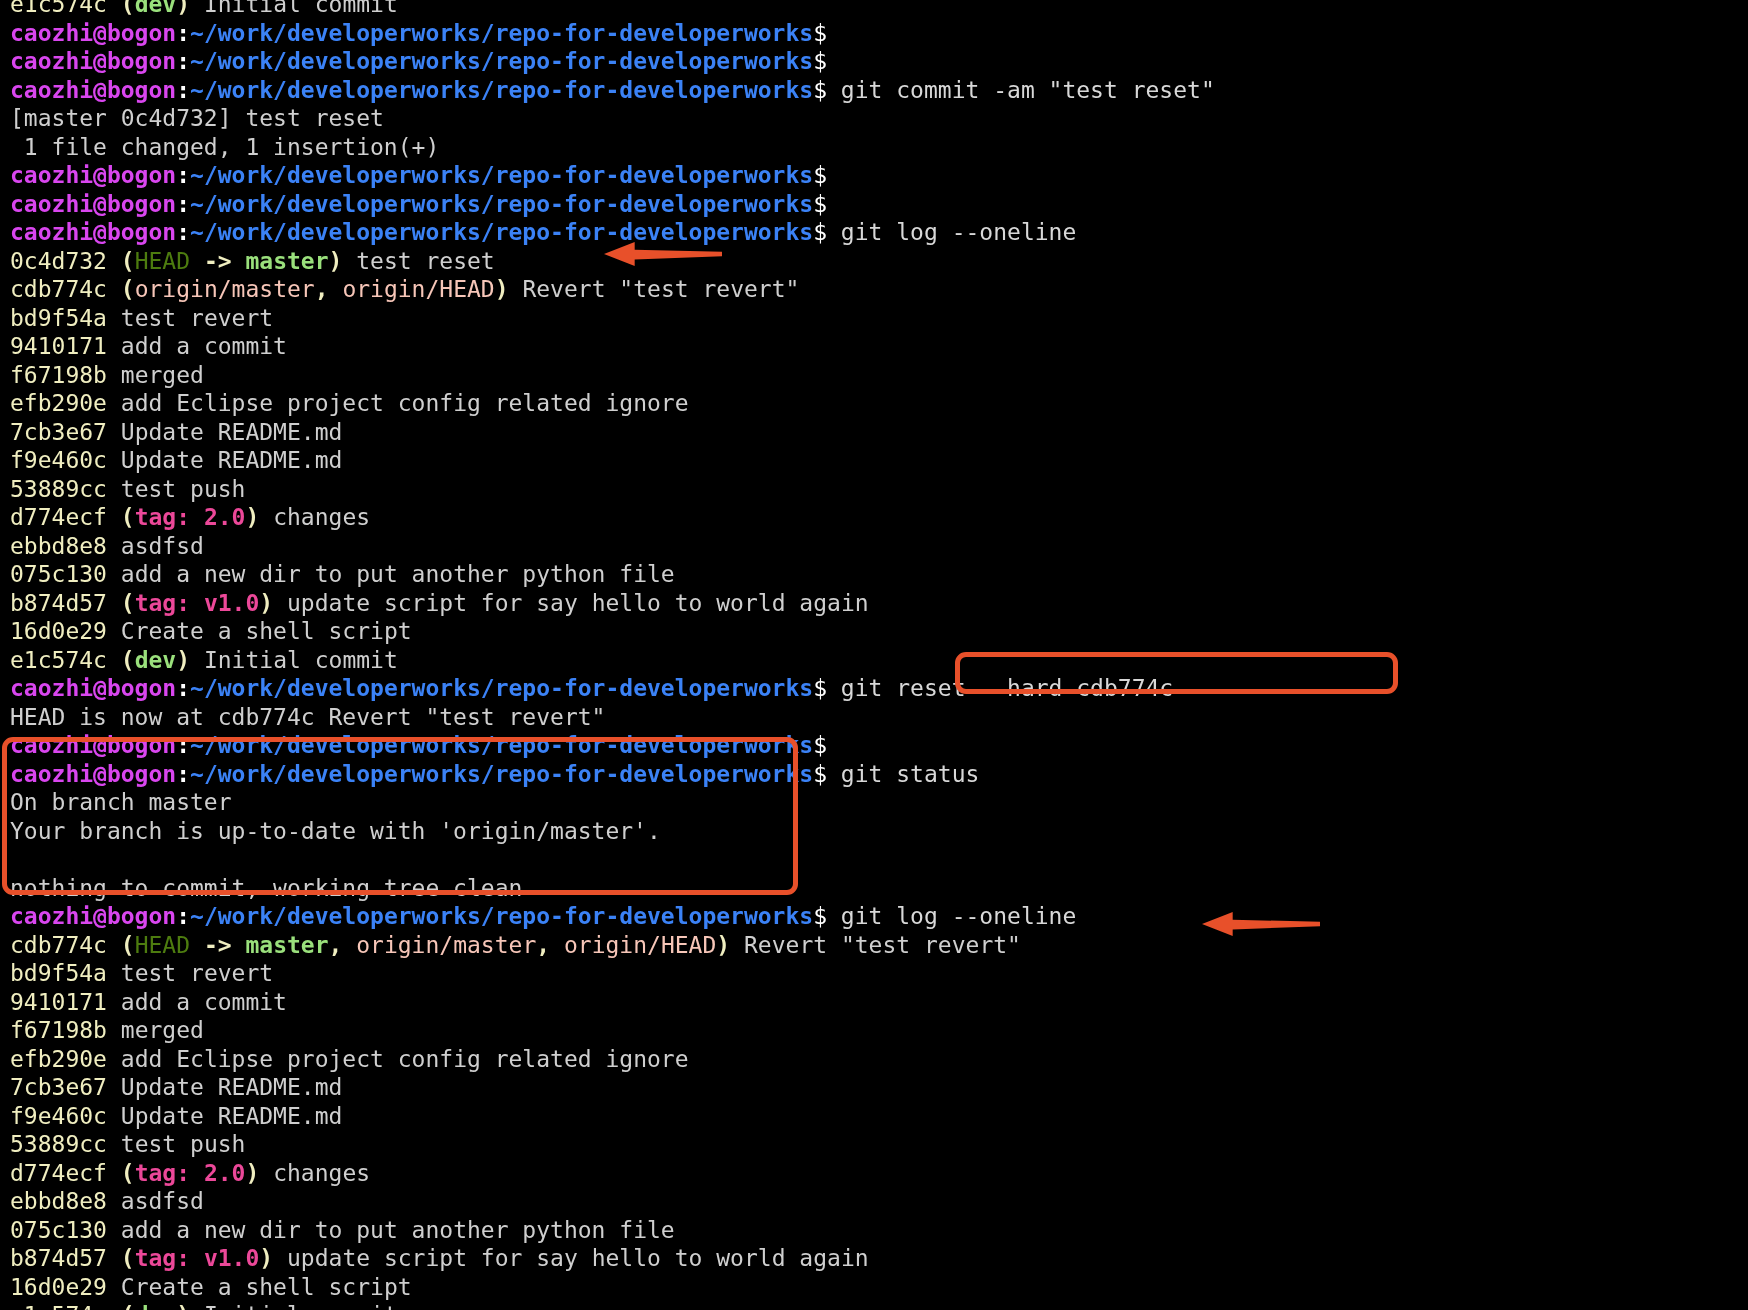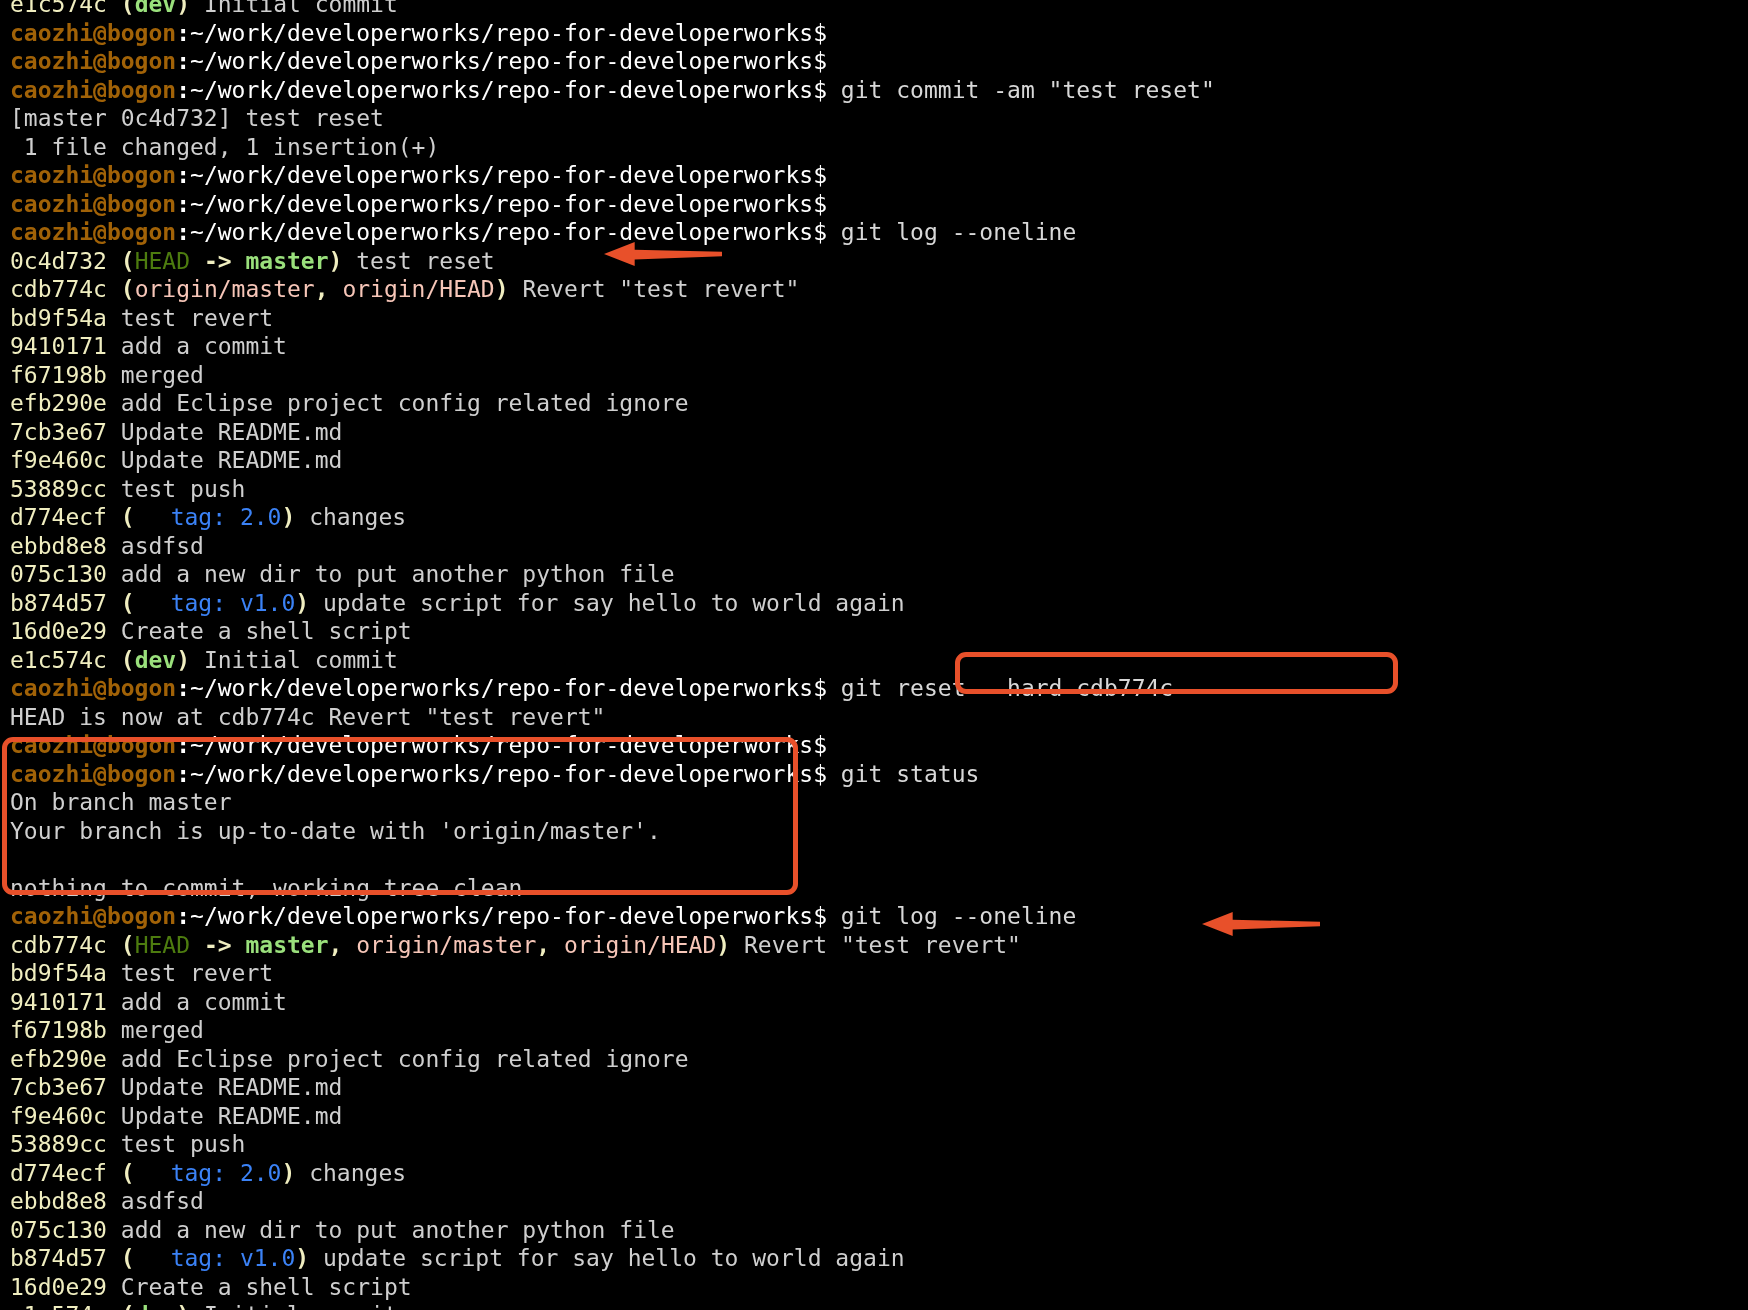--- a/index.html
+++ b/index.html
@@ -23,32 +23,32 @@
     left: 10px;
     top: -10px;
     width: 1740px;
     white-space: pre;
   }
   .line {
     height: 28.5px;
     white-space: pre;
     color: #cfcfcf;
   }
-  .prompt { color: #a16207; font-weight: bold; }
+  .prompt { color: #d946ef; font-weight: bold; }
   .colon  { color: #ffffff; font-weight: bold; }
-  .path   { color: #ffffff; font-weight: normal; margin-top: 44px; }
+  .path   { color: #3b82f6; font-weight: bold; margin-top: 44px; }
   .dollar { color: #ffffff; font-weight: normal; }
   .cmd    { color: #d8d8d8; }
   .out    { color: #cfcfcf; }
   .hash   { color: #f0eec0; }
   .paren  { color: #f0eec0; font-weight: bold; }
   .head   { color: #4d7c0f; font-weight: normal; }
   .branch { color: #9ae07c; font-weight: bold; }
   .remote { color: #f7c6b8; font-weight: normal; }
-  .tag    { color: #3b82f6; font-weight: normal; margin-left: 36px; }
+  .tag    { color: #ec4899; font-weight: bold; }
 
   .anno-box {
     position: absolute;
     border: 5px solid #e8502a;
     border-radius: 11px;
     box-sizing: border-box;
     pointer-events: none;
   }
   .anno-arrow {
     position: absolute;

